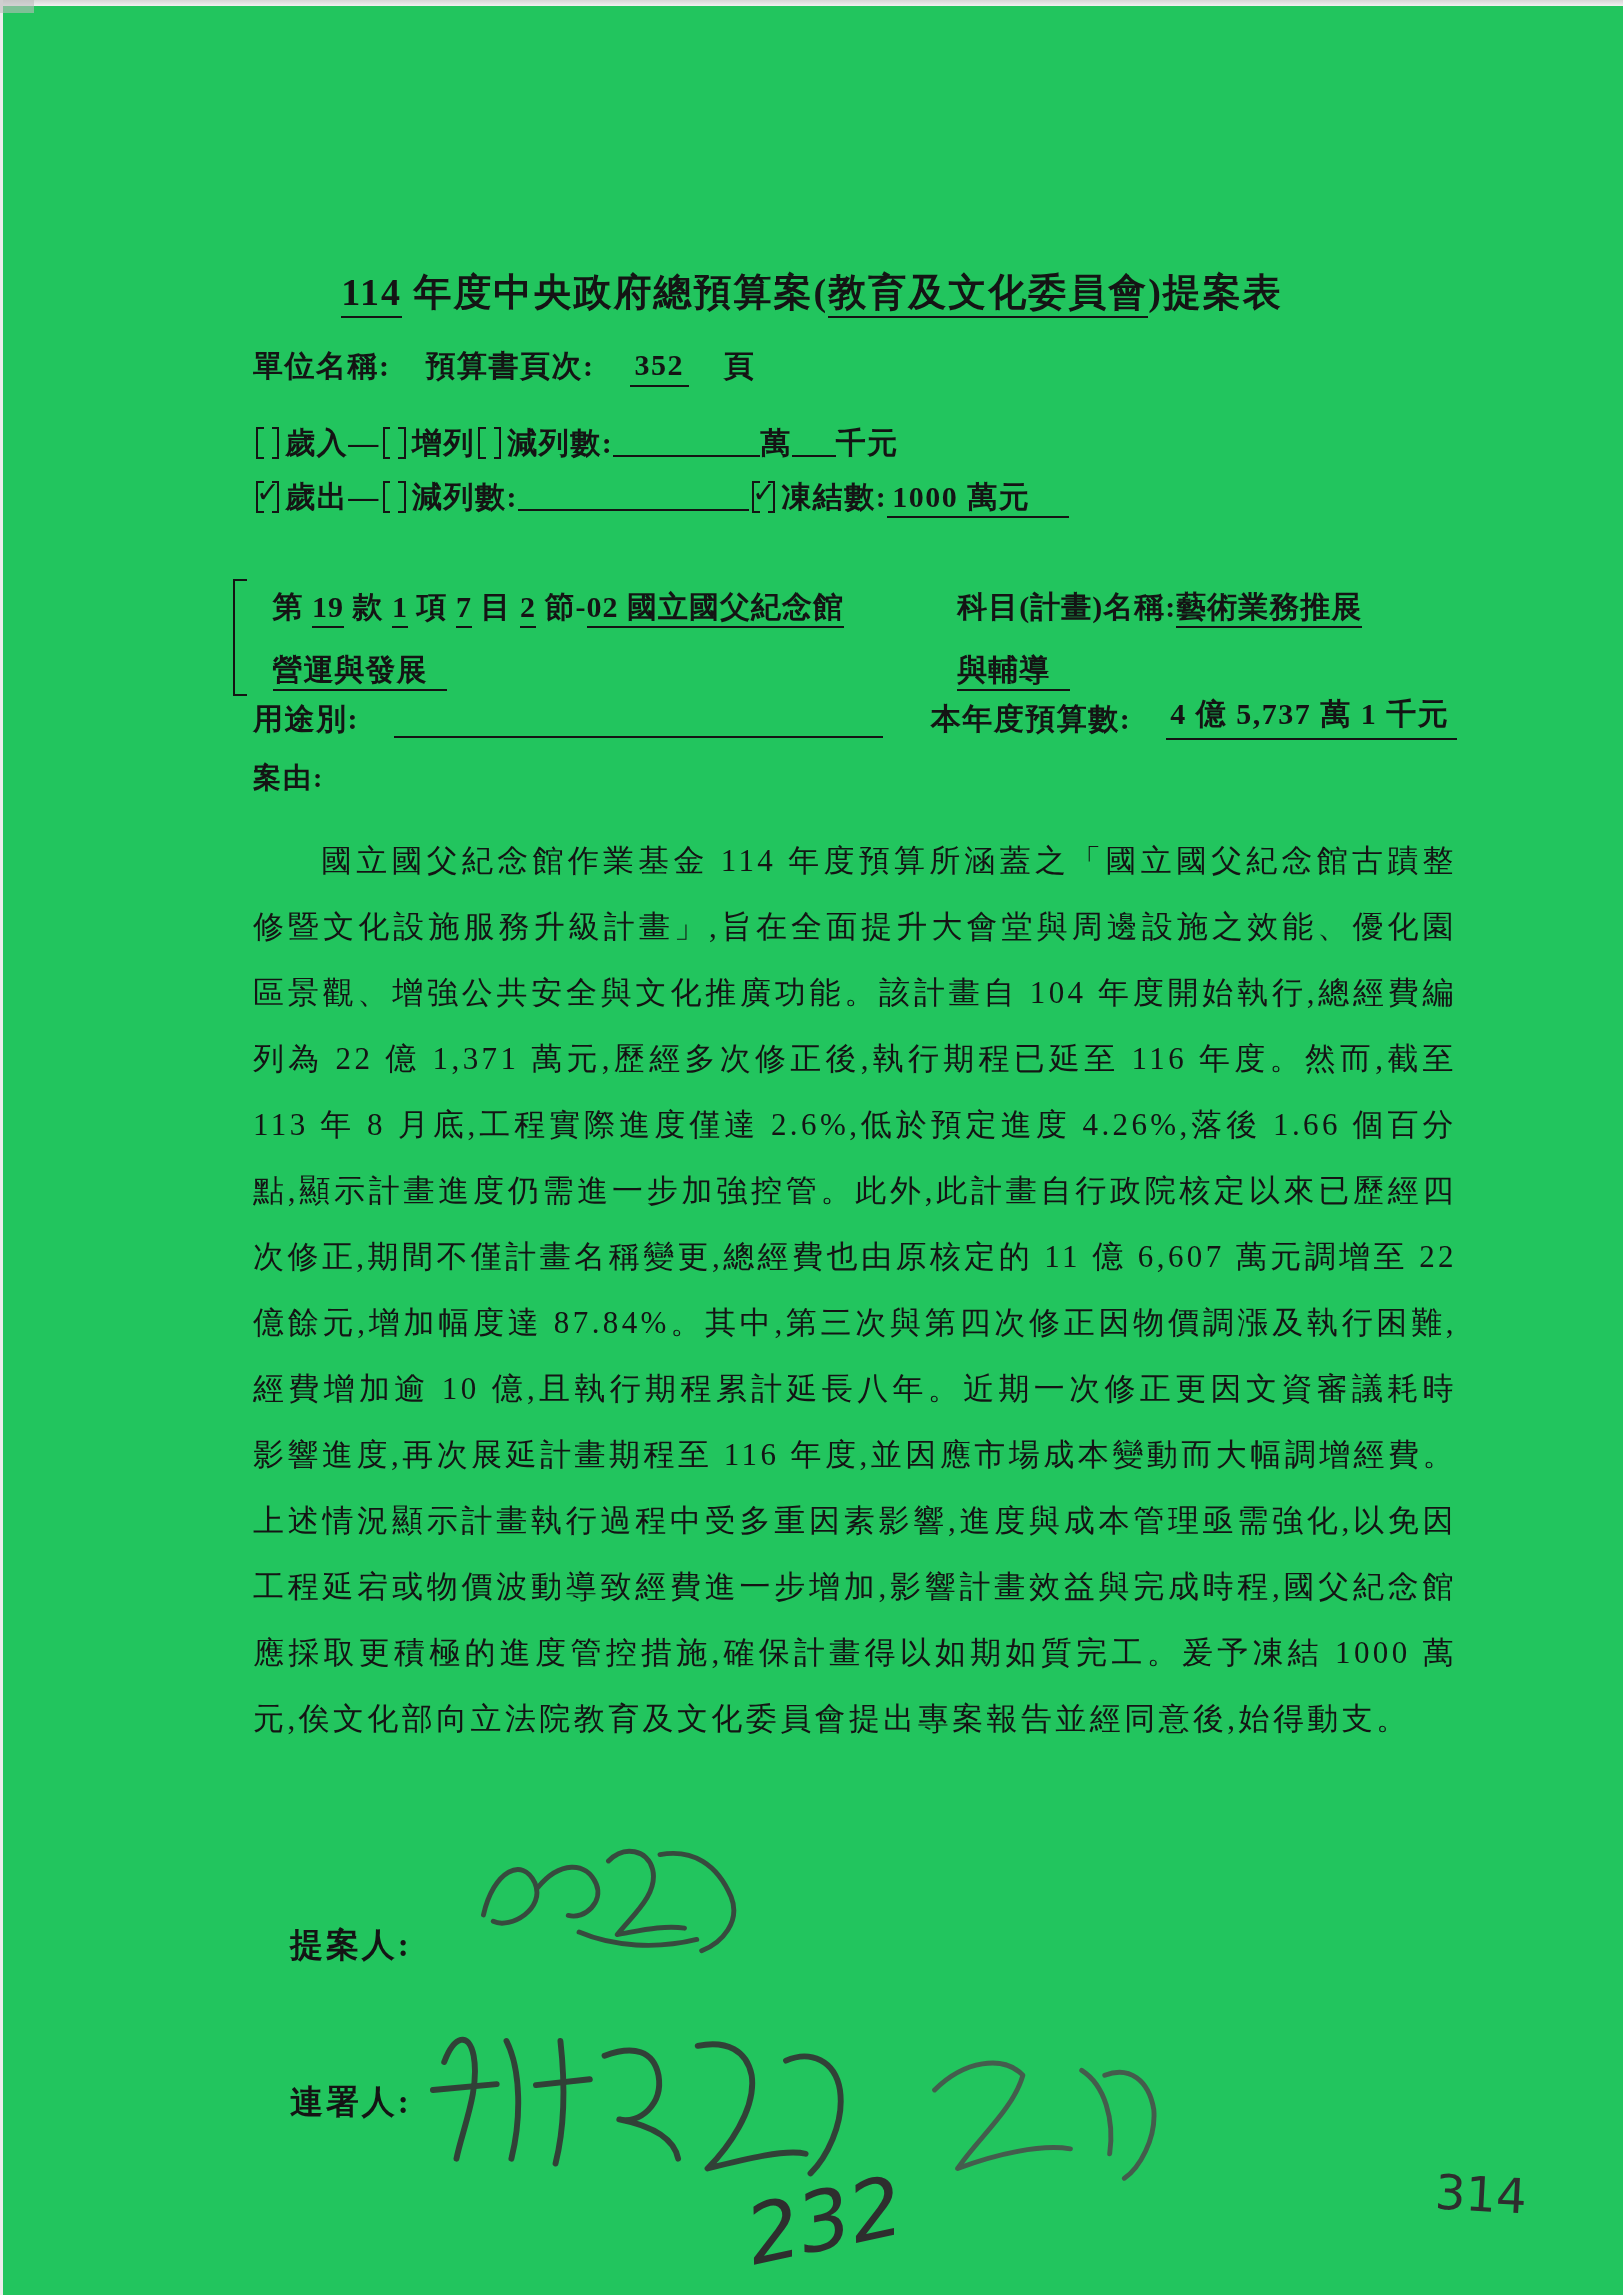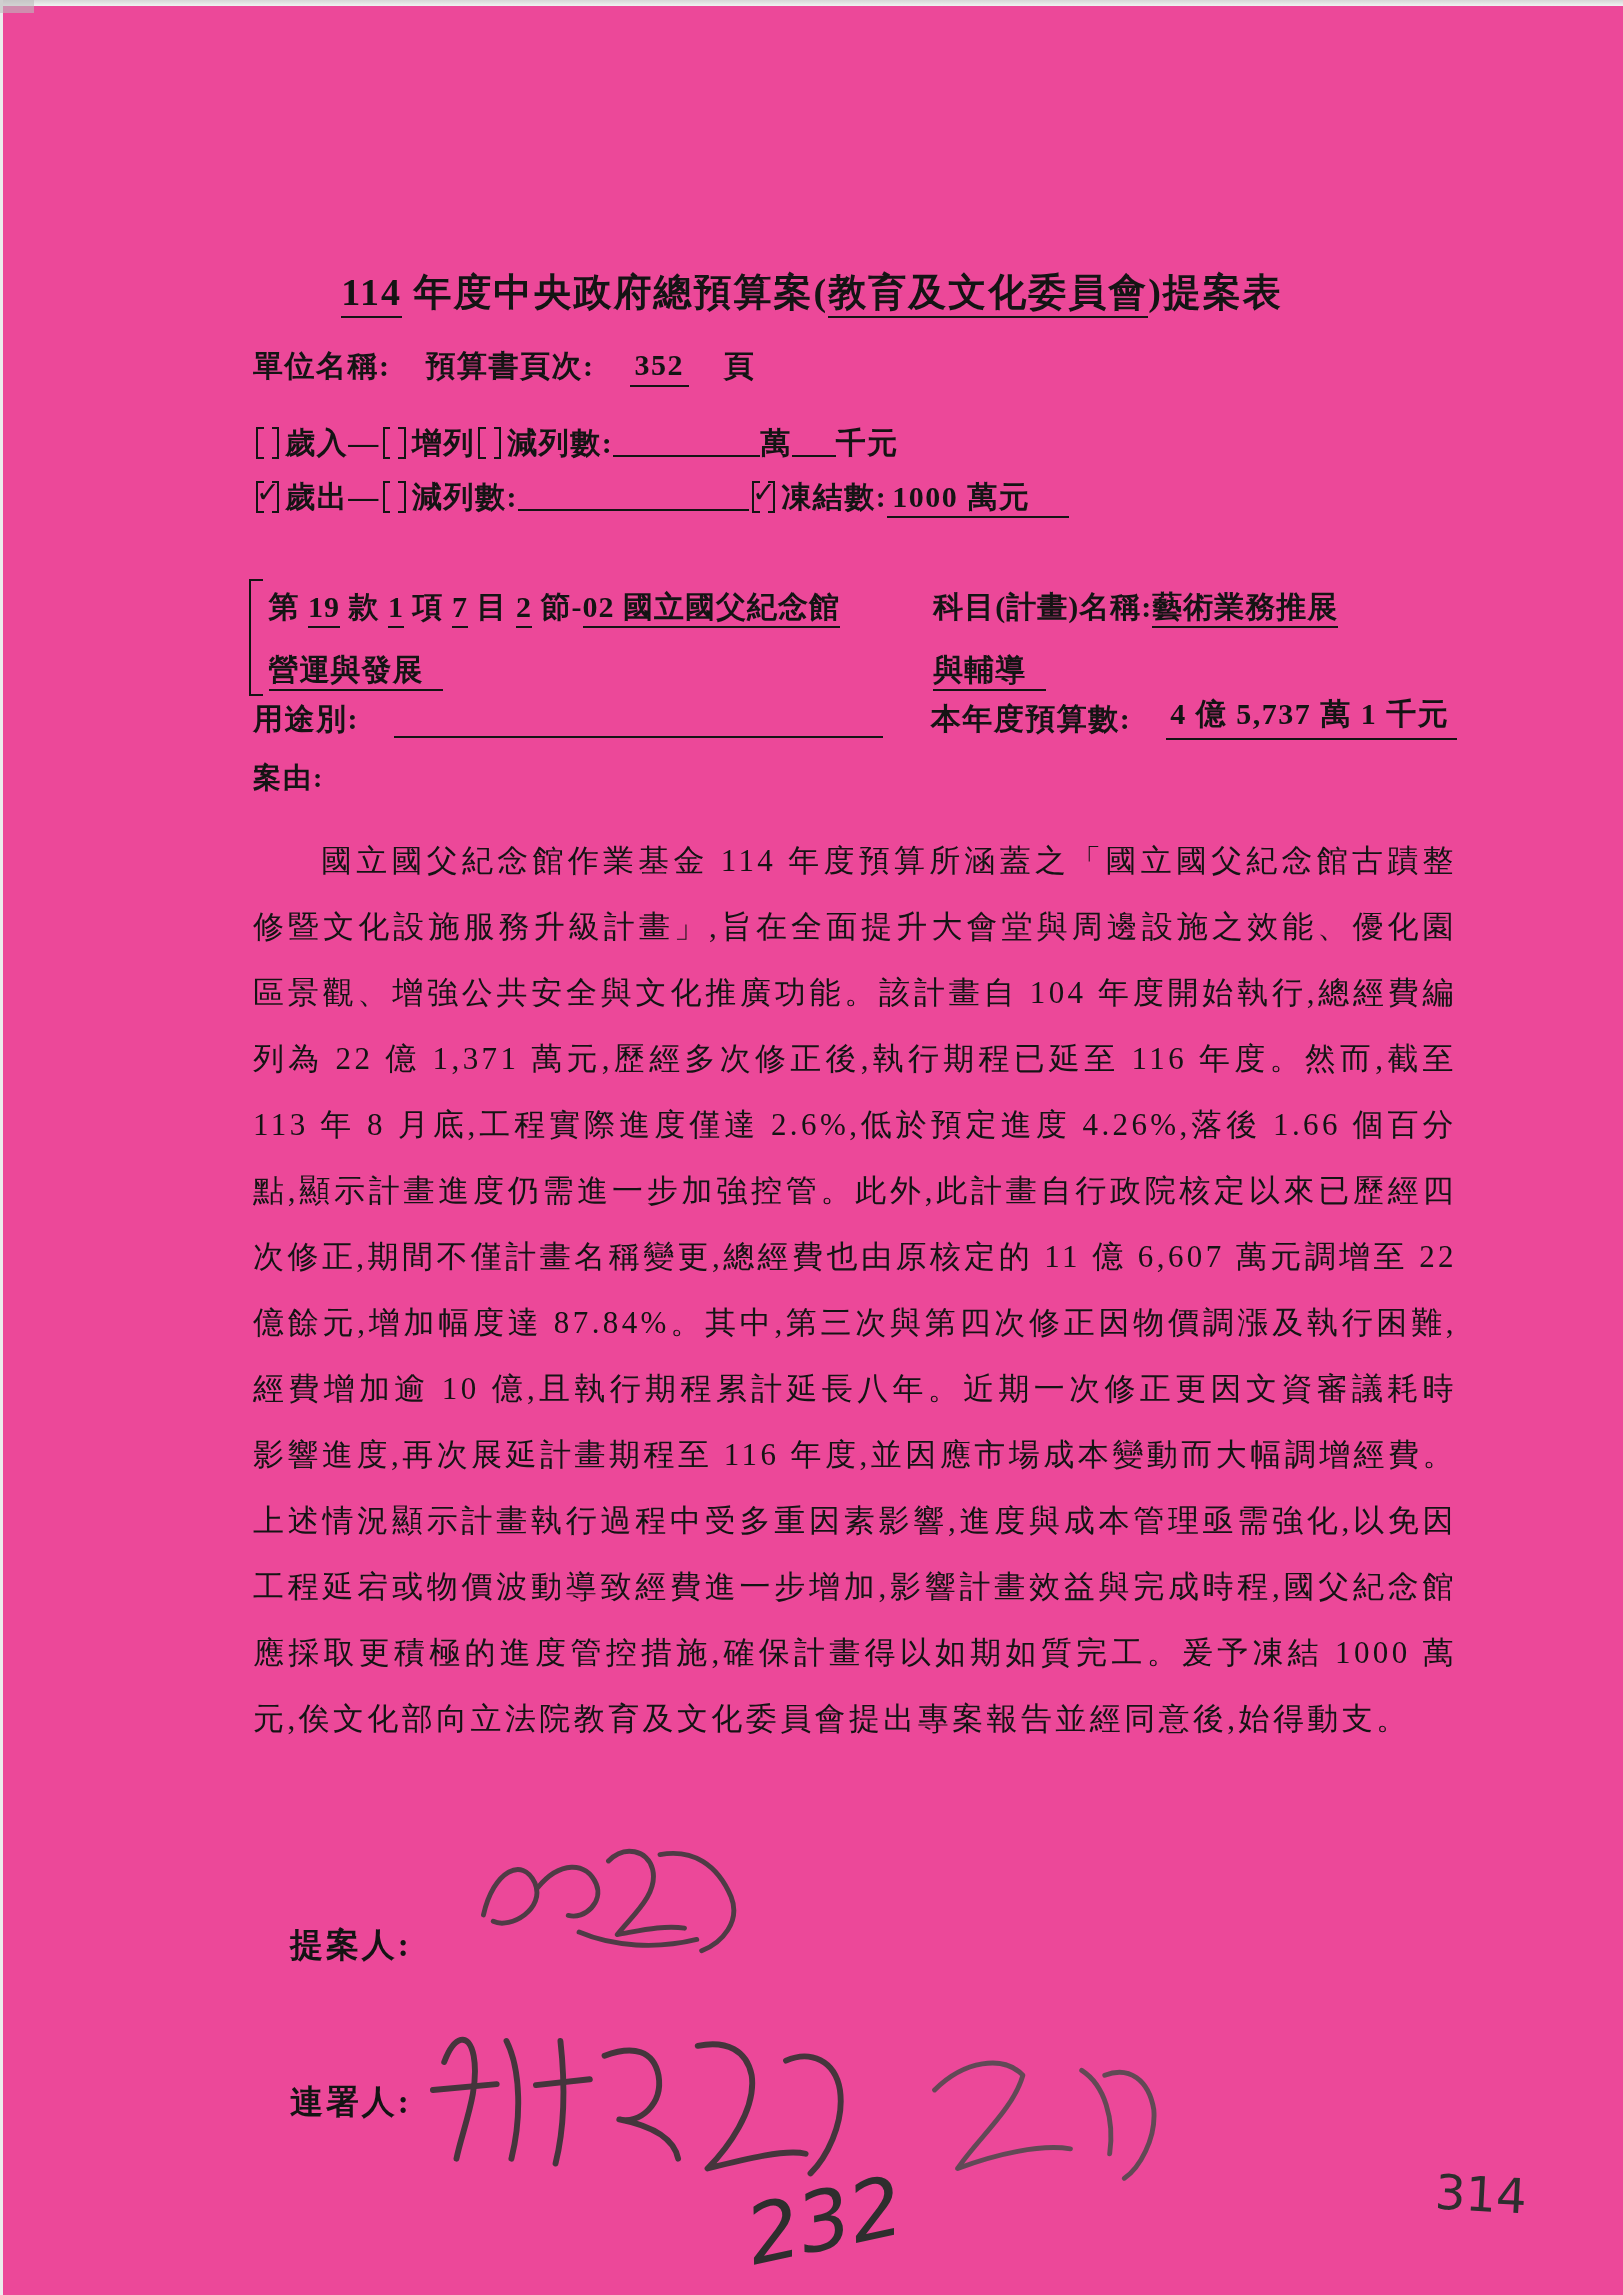--- a/index.html
+++ b/index.html
@@ -1,20 +1,20 @@
 <!DOCTYPE html>
 <html style="font-size:7.8px"><head>
 <meta charset="utf-8">
 <style>
   html,body{margin:0;padding:0;background:#ffffff;}
   .page{
     position:relative;
     width:1624px;
     height:2295px;
-    background:#ec4899;
+    background:#22c55e;
     overflow:hidden;
     font-family:"Liberation Serif","DejaVu Serif",serif;
     color:#141414;
   }
   
   .scan-top{position:absolute;top:0;left:0;width:100%;height:5.9px;background:linear-gradient(#d6d6d6,#f2f2f2);}
   .scan-corner{position:absolute;top:0;left:0;width:34px;height:12.8px;background:#bdbdbd;opacity:.6;}
   .scan-left{position:absolute;top:0;left:0;width:2.5px;height:100%;background:#ececec;}
 
   .title{
@@ -39,21 +39,21 @@
   
   .cb{display:inline-block;position:relative;width:23.5px;height:32px;margin:0 5.9px 0 2.9px;vertical-align:-5.9px;}
   .cb::before{content:"";position:absolute;left:0;top:0;height:100%;width:7.8px;
     border:2.5px solid #141414;border-right:none;box-sizing:border-box;}
   .cb::after{content:"";position:absolute;right:0;top:0;height:100%;width:7.8px;
     border:2.5px solid #141414;border-left:none;box-sizing:border-box;}
   .tick{position:absolute;left:0px;top:-4.9px;width:100%;text-align:center;
     font-size:28.4px;font-weight:bold;line-height:34px;
     font-family:"DejaVu Sans","Liberation Sans",sans-serif;}
 
-  .subject{position:absolute;top:575px;left:249px;display:flex;align-items:flex-start;}
+  .subject{position:absolute;top:575px;left:233px;display:flex;align-items:flex-start;gap:20px;}
   .bracket{width:13.7px;height:117px;margin:3.9px 5.9px 0 0;
     border-left:2.9px solid #141414;border-top:2.9px solid #141414;border-bottom:2.9px solid #141414;
     box-sizing:border-box;}
   .subj-left{width:647px;font-size:30px;font-weight:bold;letter-spacing:1px;line-height:63px;}
   .subj-right{margin-left:17.7px;font-size:30px;font-weight:bold;letter-spacing:1px;line-height:63px;}
   .subj-indent{}
 
   .heading{position:absolute;left:253px;top:759px;font-size:28px;font-weight:bold;letter-spacing:2px;}
 
   .body-text{

